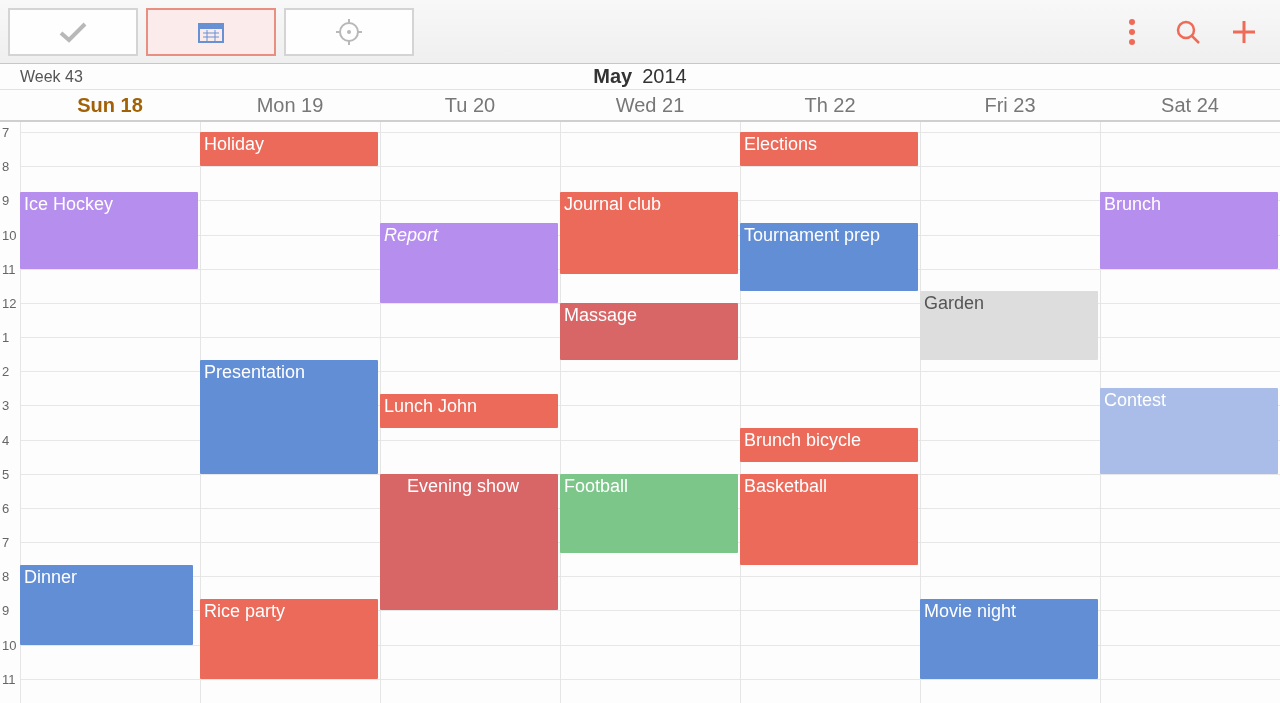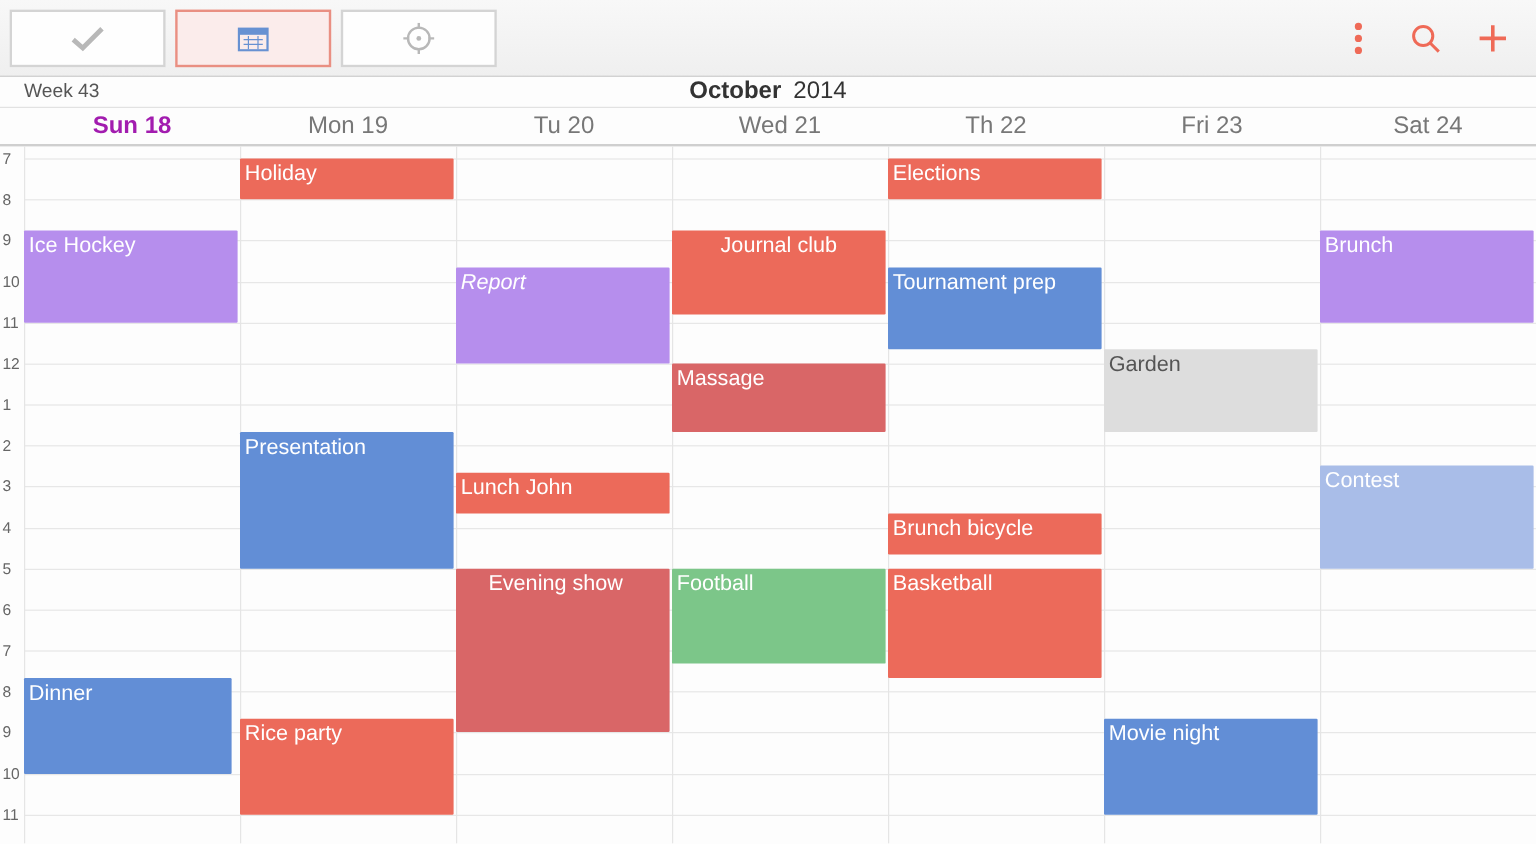--- a/index.html
+++ b/index.html
@@ -30,21 +30,21 @@
   }
   .month-year { position:absolute; left:50%; transform:translateX(-50%); font-size:20px; color:#333; }
   .month-year .month { font-weight:600; margin-right:10px; }
 
   
   .days-row {
     height: 32px; display:flex; border-bottom: 2px solid #cfcfcf;
   }
   .gutter-col { width: 20px; flex: none; }
   .day-col { flex:1; text-align:center; font-size:20px; color:#777; display:flex; align-items:center; justify-content:center;}
-  .day-col.today { color:#a21caf; font-weight:600; }
+  .day-col.today { color:#a16207; font-weight:600; }
 
   
   .grid-wrap { position: relative; height: calc(703px - 64px - 26px - 32px); }
   .hour-gutter { position:absolute; left:0; top:0; width:20px; height:100%; }
   .hour-label { position:absolute; left:2px; font-size:13px; color:#666; transform: translateY(-50%); }
   .grid-bg { position:absolute; left:20px; right:0; top:0; bottom:0; }
   .hr-line { position:absolute; left:0; right:0; height:1px; background:#e7e7e7; }
   .v-line  { position:absolute; top:0; bottom:0; width:1px; background:#e5e5e5; }
 
   .events-layer { position:absolute; left:20px; right:0; top:0; bottom:0; }
@@ -102,21 +102,21 @@
     <svg width="26" height="26" viewBox="0 0 26 26">
         <line x1="13" y1="2" x2="13" y2="24" stroke="#ef6a57" stroke-width="3"></line>
         <line x1="2" y1="13" x2="24" y2="13" stroke="#ef6a57" stroke-width="3"></line>
       </svg>
   </div>
 </div>
 
 <div class="header-row">
   <span>Week 43</span>
   <span class="month-year">
-    <span class="month">October</span><span>2014</span>
+    <span class="month">May</span><span>2014</span>
   </span>
 </div>
 
 <div class="days-row">
   <div class="gutter-col"></div>
 
 <div class="day-col today">Sun 18</div>
     <div class="day-col">Mon 19</div>
     <div class="day-col">Tu 20</div>
     <div class="day-col">Wed 21</div>
@@ -168,21 +168,21 @@
       <div class="v-line" style="left: 360px;"></div>
       <div class="v-line" style="left: 540px;"></div>
       <div class="v-line" style="left: 720px;"></div>
       <div class="v-line" style="left: 900px;"></div>
       <div class="v-line" style="left: 1080px;"></div>
     </div>
   <div class="events-layer">
       <div class="event" style="top: 10px; height: 34.1765px; left: 180px; width: 178px; background: rgb(236, 106, 90);">Holiday</div>
       <div class="event" style="top: 10px; height: 34.1765px; left: 720px; width: 178px; background: rgb(236, 106, 90);">Elections</div>
       <div class="event" style="top: 69.8088px; height: 76.8971px; left: 0px; width: 178px; background: rgb(182, 142, 237);">Ice Hockey</div>
-      <div class="event" style="top: 69.8088px; height: 70px; left: 540px; width: 178px; background: rgb(236, 106, 90); text-align: center;">Journal club</div>
+      <div class="event" style="top: 69.8088px; height: 82px; left: 540px; width: 178px; background: rgb(236, 106, 90);">Journal club</div>
       <div class="event" style="top: 69.8088px; height: 76.8971px; left: 1080px; width: 178px; background: rgb(182, 142, 237);">Brunch</div>
       <div class="event" style="top: 101.114px; height: 79.7679px; left: 360px; width: 178px; background: rgb(182, 142, 237); font-style: italic;">Report</div>
       <div class="event" style="top: 169.467px; height: 68.3529px; left: 900px; width: 178px; background: rgb(221, 221, 221); color: rgb(85, 85, 85);">Garden</div>
       <div class="event" style="top: 101.114px; height: 68.3529px; left: 720px; width: 178px; background: rgb(98, 142, 214);">Tournament prep</div>
       <div class="event" style="top: 180.882px; height: 56.938px; left: 540px; width: 178px; background: rgb(217, 102, 103);">Massage</div>
       <div class="event" style="top: 237.82px; height: 113.944px; left: 180px; width: 178px; background: rgb(98, 142, 214);">Presentation</div>
       <div class="event" style="top: 271.997px; height: 34.1765px; left: 360px; width: 178px; background: rgb(236, 106, 90);">Lunch John</div>
       <div class="event" style="top: 266.324px; height: 85.4412px; left: 1080px; width: 178px; background: rgb(169, 189, 232);">Contest</div>
       <div class="event" style="top: 306.173px; height: 34.1765px; left: 720px; width: 178px; background: rgb(236, 106, 90);">Brunch bicycle</div>
       <div class="event" style="top: 351.765px; height: 136.706px; left: 360px; width: 178px; background: rgb(217, 102, 103); padding-left: 27px;">Evening show</div>

